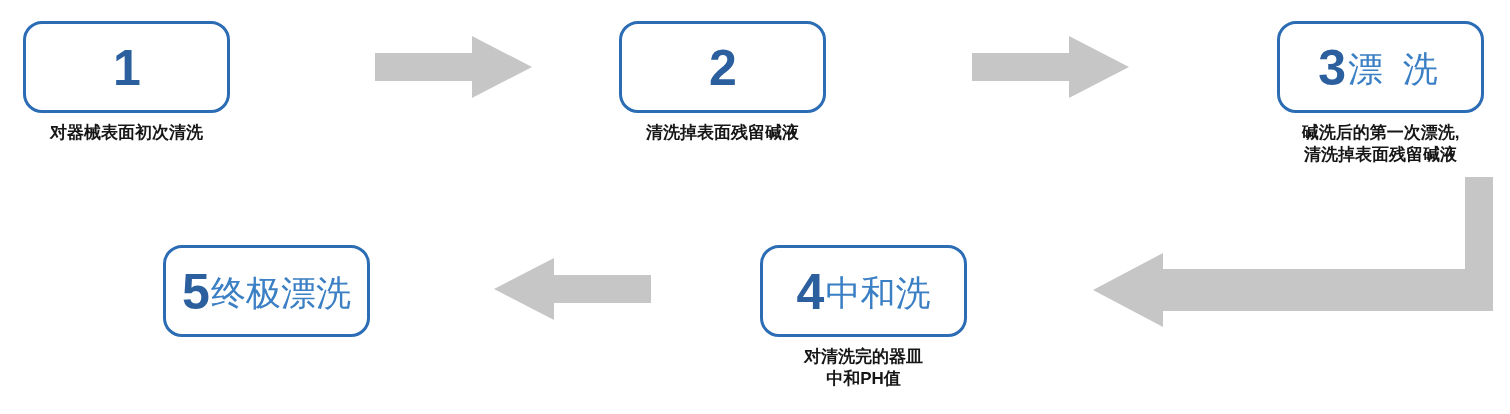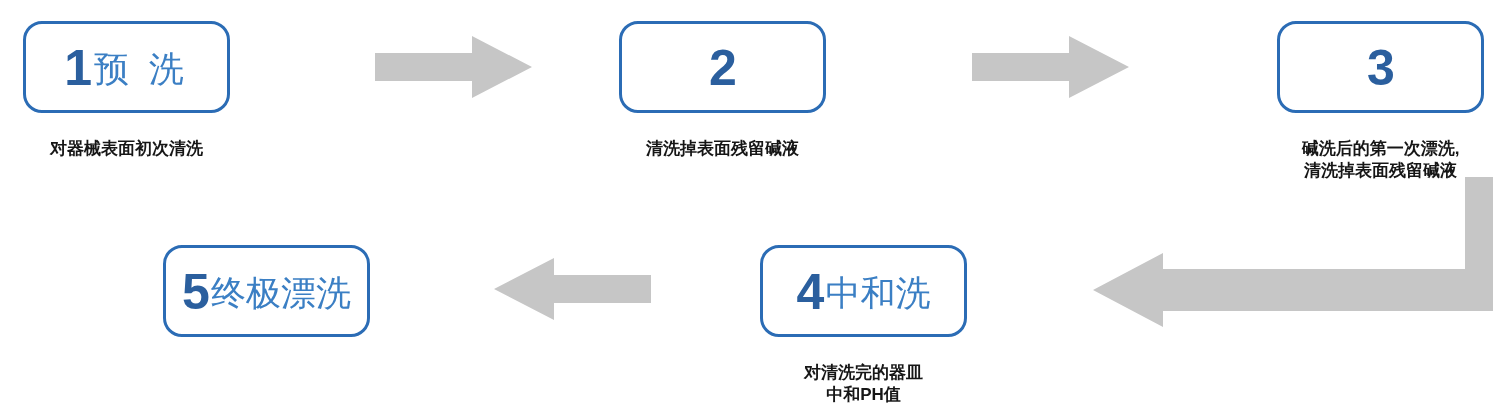--- a/index.html
+++ b/index.html
@@ -55,21 +55,21 @@
   }
   .step-label.spaced {
     letter-spacing: 5px;
     padding-left: 3px;
   }
   .step-label.spaced-tight {
     letter-spacing: 0px;
     padding-left: 2px;
   }
   .step-caption {
-    margin-top: 25px;
+    margin-top: 9px;
     font-size: 17px;
     font-weight: bold;
     color: #161616;
     text-align: center;
     line-height: 1.28;
     white-space: pre-line;
   }
 
   
   .arrow {
@@ -78,21 +78,20 @@
   .arrow svg { display: block; }
 </style>
 </head>
 <body>
 
 <div id="canvas">
 
   <div class="step" style="left:23px; top:21px;">
     <div class="step-box">
       <span class="step-num">1</span>
-      <span class="step-label spaced">预 洗</span>
     </div>
     <div class="step-caption">对器械表面初次清洗</div>
   </div>
 
   <div class="arrow" style="left:375px; top:36px;">
     <svg width="157" height="62" viewBox="0 0 157 62" aria-hidden="true">
       <polygon points="0,17 97,17 97,0 157,31 97,62 97,45 0,45" fill="#c6c6c6"></polygon>
     </svg>
   </div>
 
@@ -105,20 +104,21 @@
 
   <div class="arrow" style="left:972px; top:36px;">
     <svg width="157" height="62" viewBox="0 0 157 62" aria-hidden="true">
       <polygon points="0,17 97,17 97,0 157,31 97,62 97,45 0,45" fill="#c6c6c6"></polygon>
     </svg>
   </div>
 
   <div class="step" style="left:1277px; top:21px;">
     <div class="step-box">
       <span class="step-num">3</span>
+      <span class="step-label spaced">漂 洗</span>
     </div>
     <div class="step-caption">碱洗后的第一次漂洗,
 清洗掉表面残留碱液</div>
   </div>
 
   <div class="arrow" style="left:1093px; top:177px;">
     <svg width="400" height="150" viewBox="0 0 400 150" aria-hidden="true">
       <polygon points="372,0 400,0 400,134 70,134 70,150 0,113 70,76 70,92 372,92" fill="#c6c6c6"></polygon>
     </svg>
   </div>

